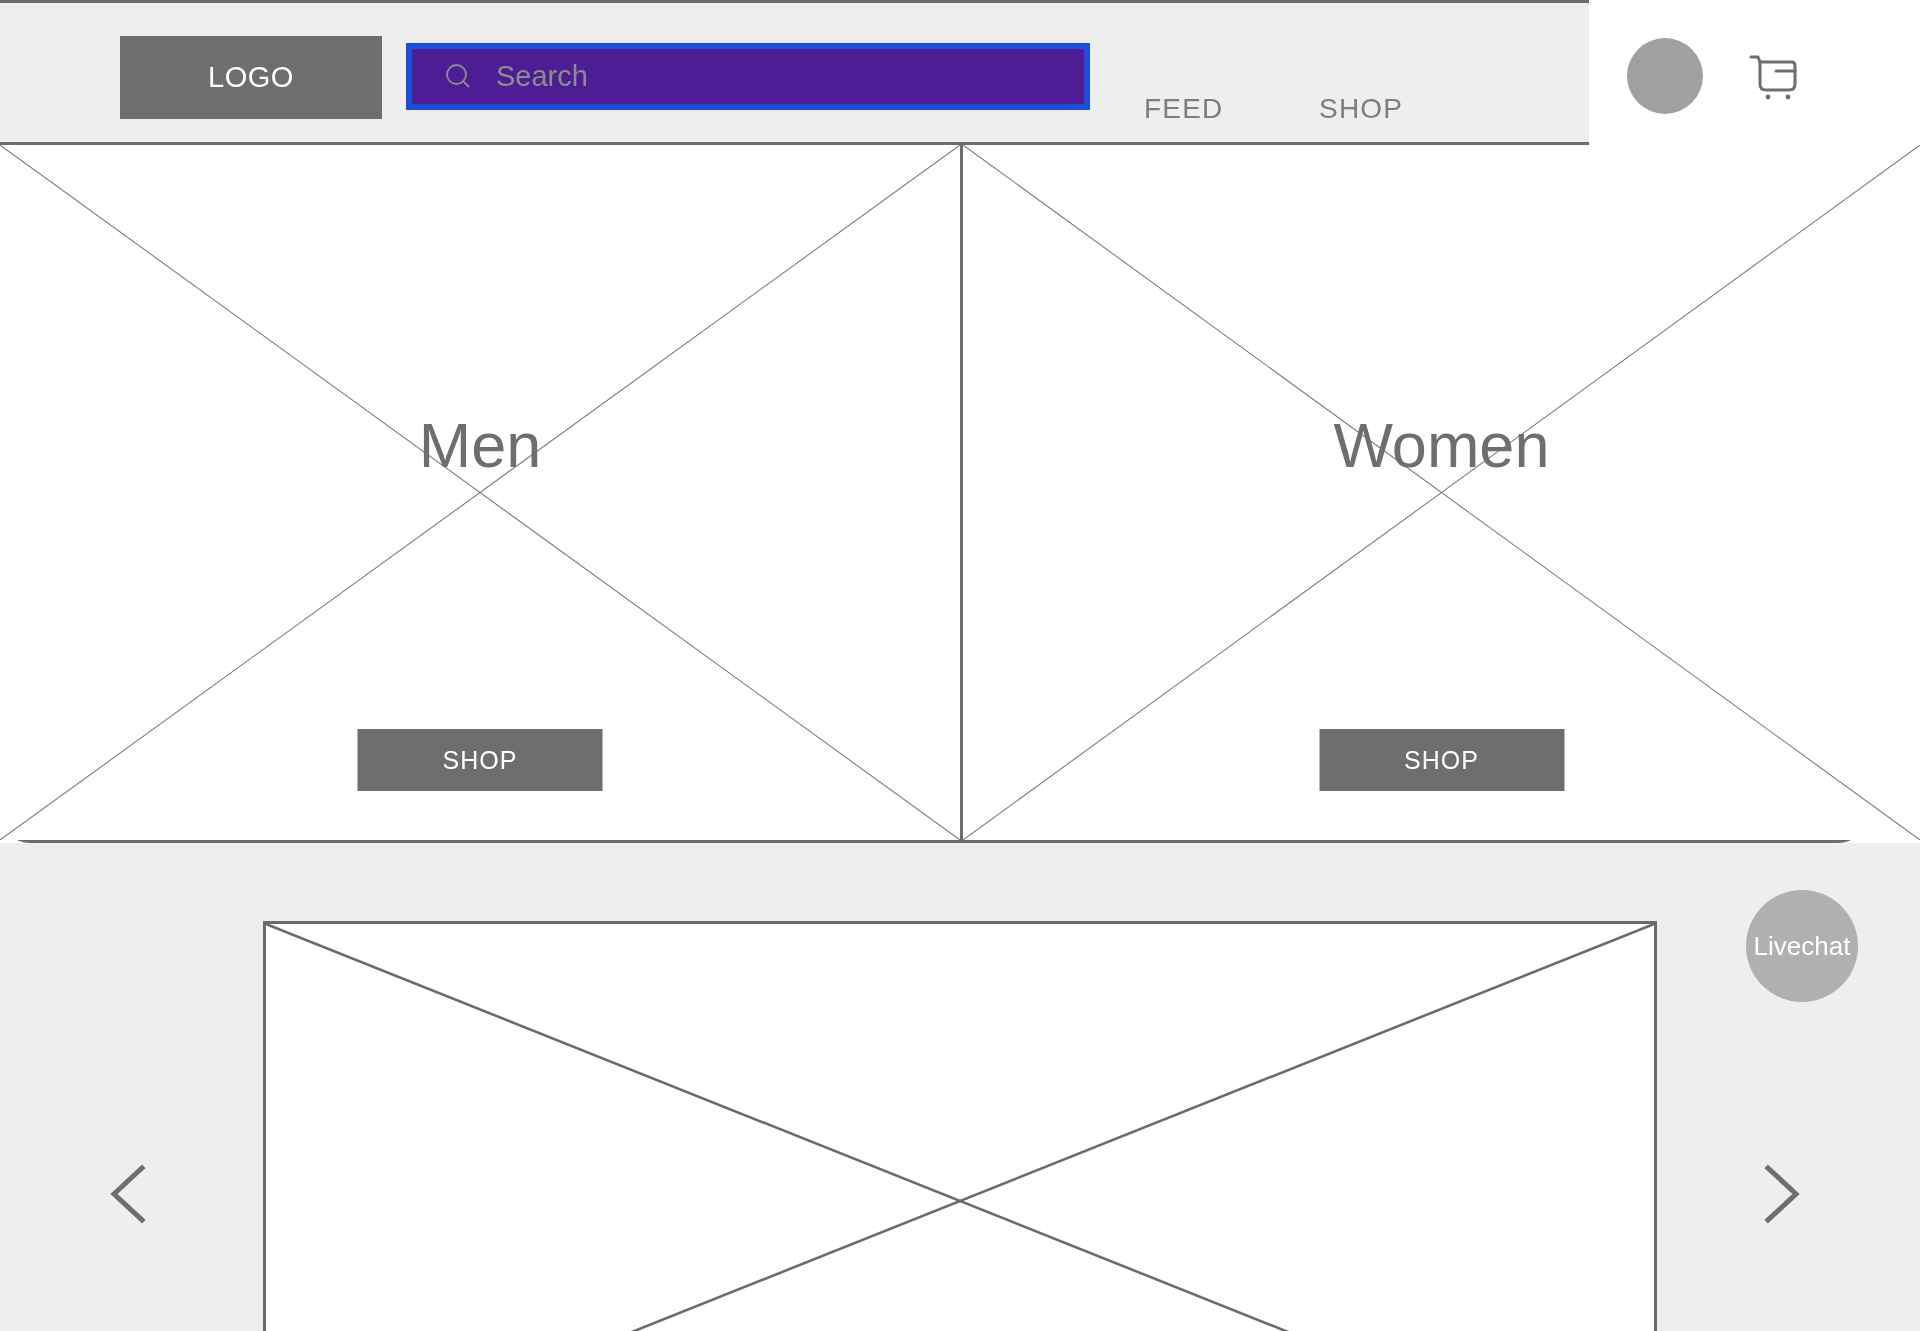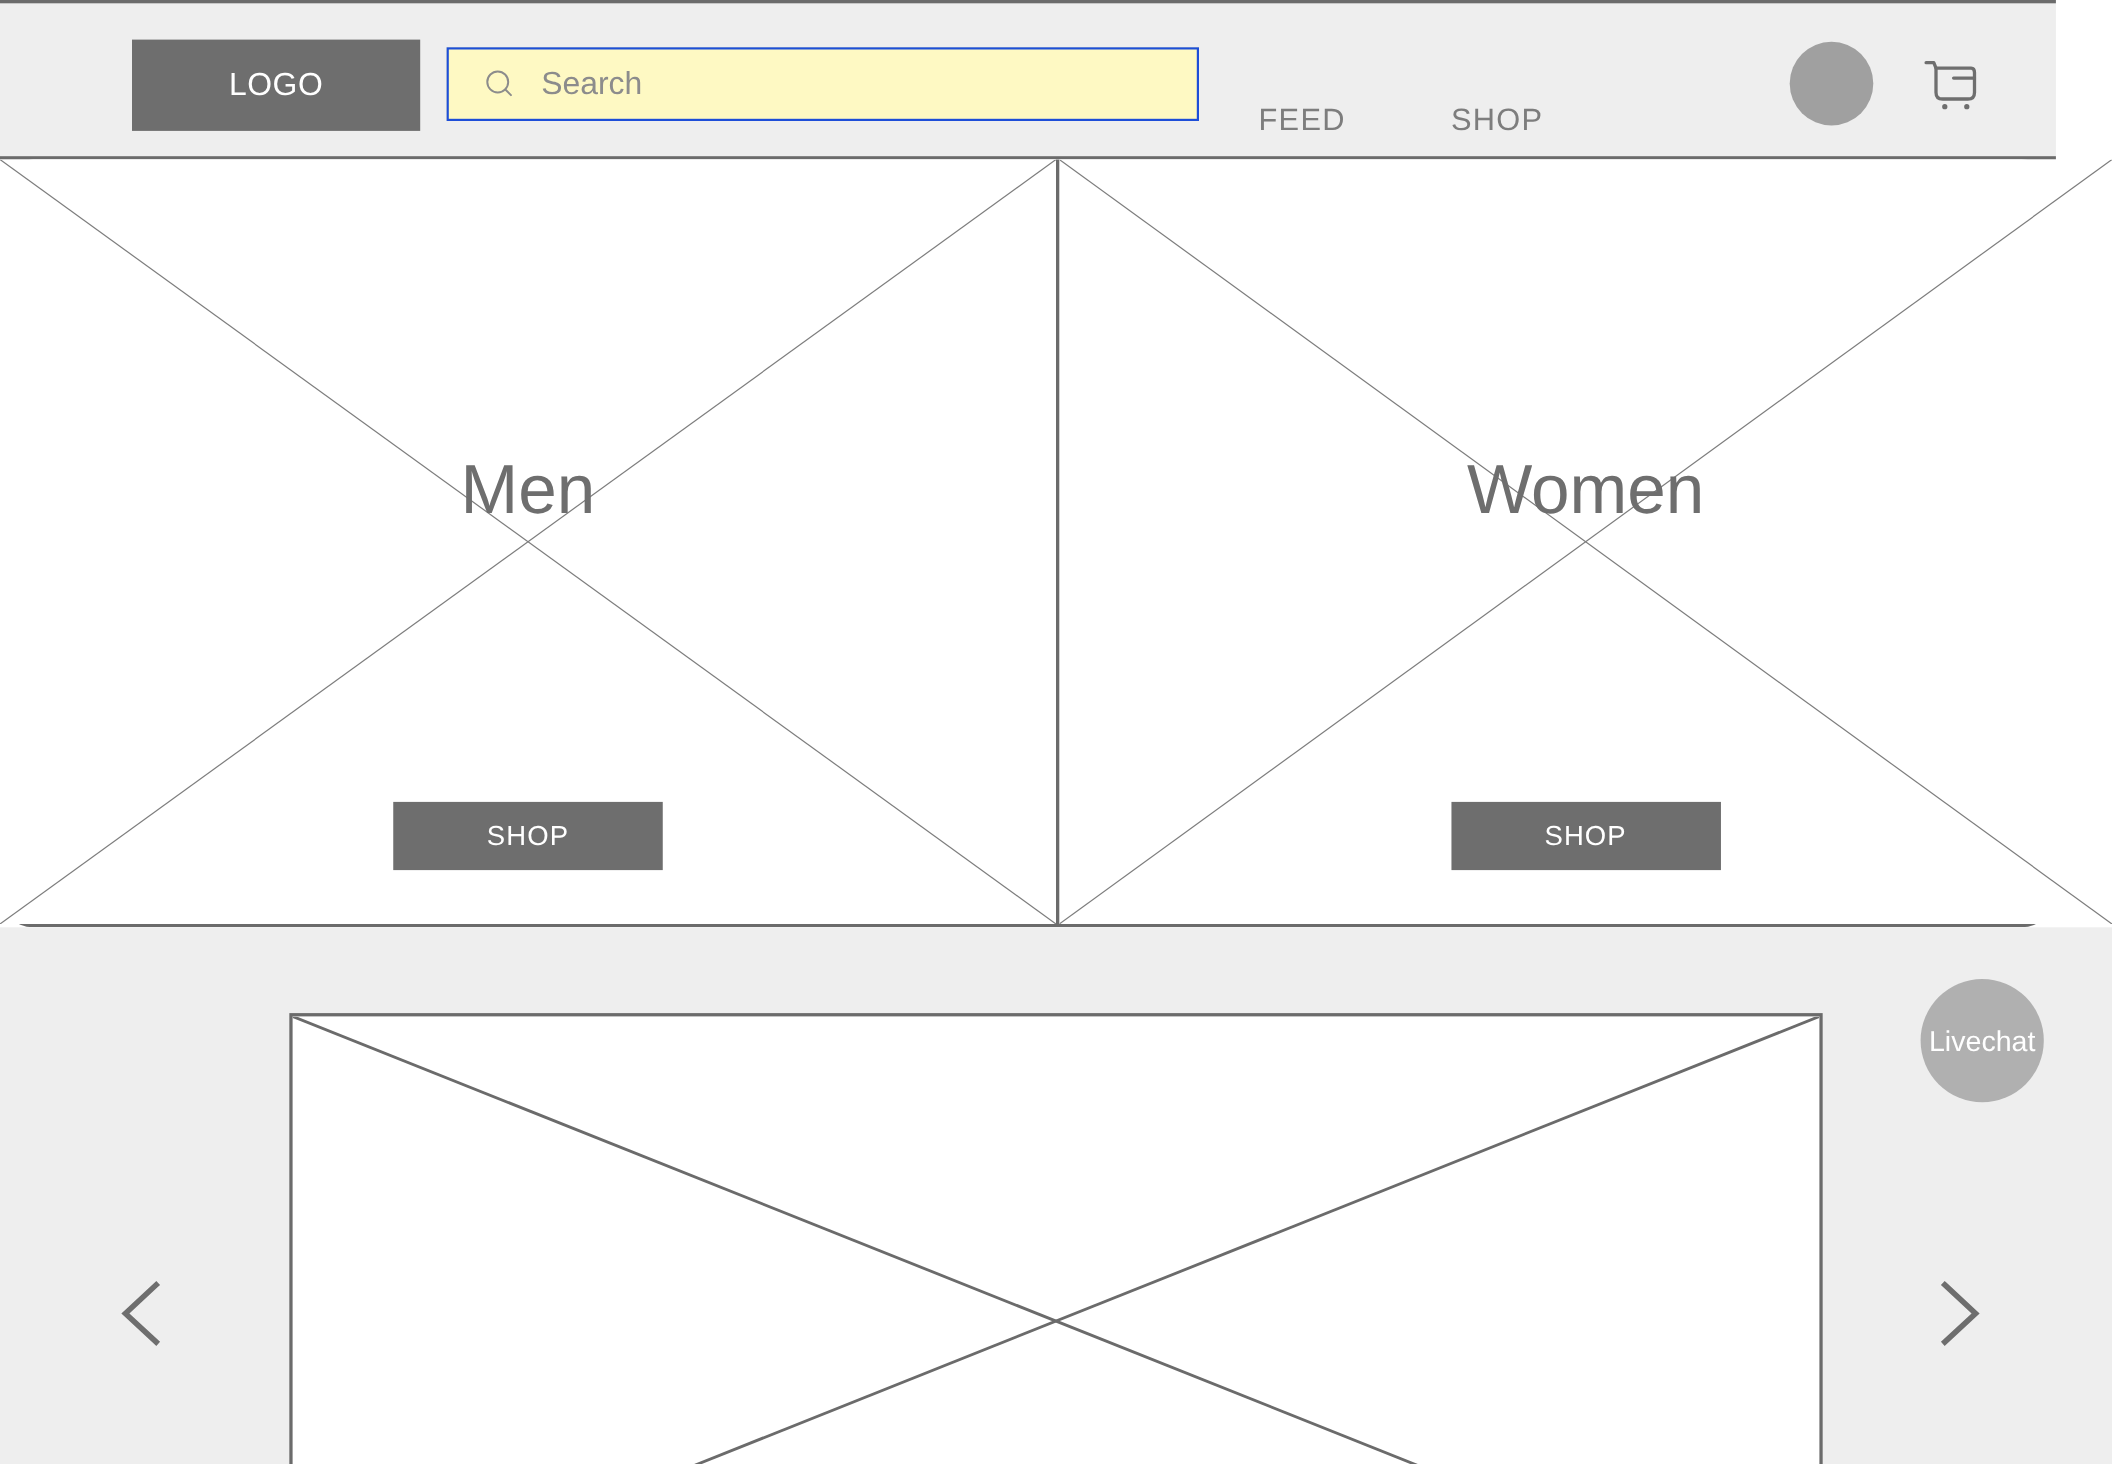--- a/index.html
+++ b/index.html
@@ -22,21 +22,21 @@
     height: 1331px;
     overflow: hidden;
     background: #ffffff;
   }
 
   
   .header {
     position: absolute;
     left: 0;
     top: 0;
-    width: 1869px;
+    width: 1589px;
     height: 145px;
     background: #eeeeee;
     border-top: 3px solid #6b6b6b;
     border-bottom: 3px solid #6b6b6b;
     box-sizing: border-box;
   }
 
   .logo-box {
     position: absolute;
     left: 120px;
@@ -54,22 +54,22 @@
     letter-spacing: 0.5px;
     font-weight: 400;
   }
 
   .search-box {
     position: absolute;
     left: 406px;
     top: 40px;
     width: 684px;
     height: 67px;
-    background: #fef9c3;
-    border: 2px solid #1d4ed8;
+    background: #4c1d95;
+    border: 6px solid #1d4ed8;
     box-sizing: border-box;
     display: flex;
     align-items: center;
   }
   .search-icon {
     margin-left: 32px;
     width: 30px;
     height: 30px;
     display: block;
     flex: 0 0 auto;

